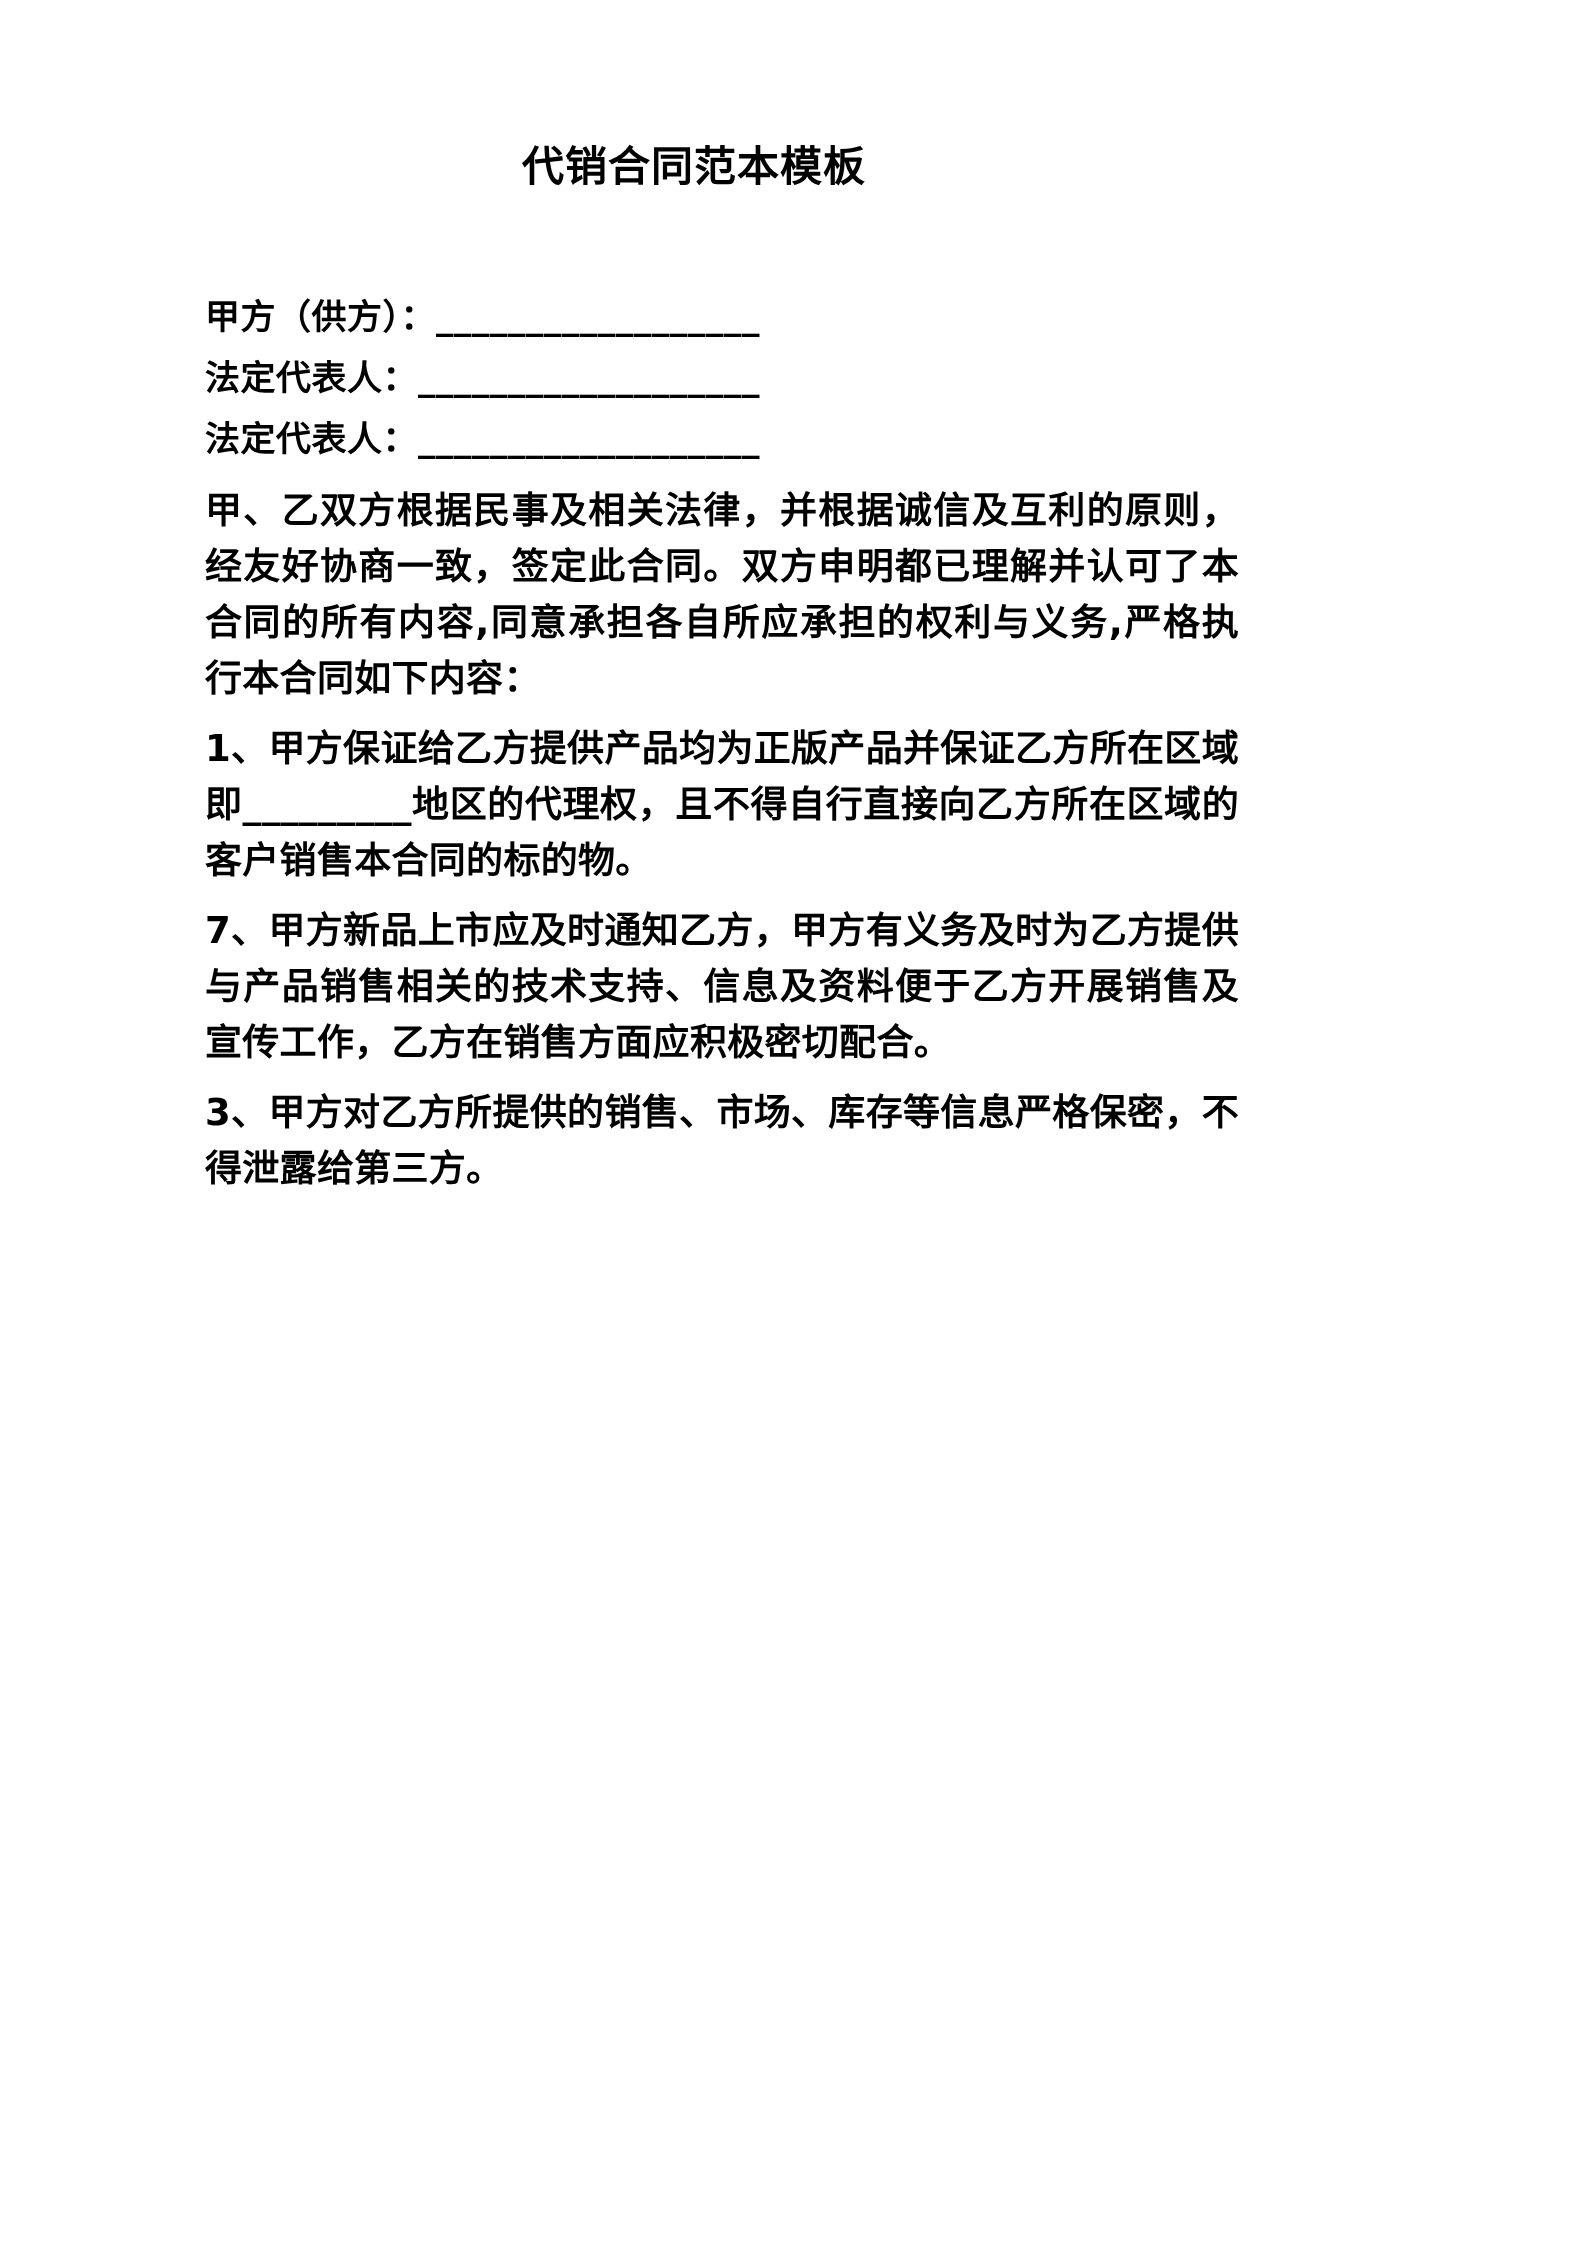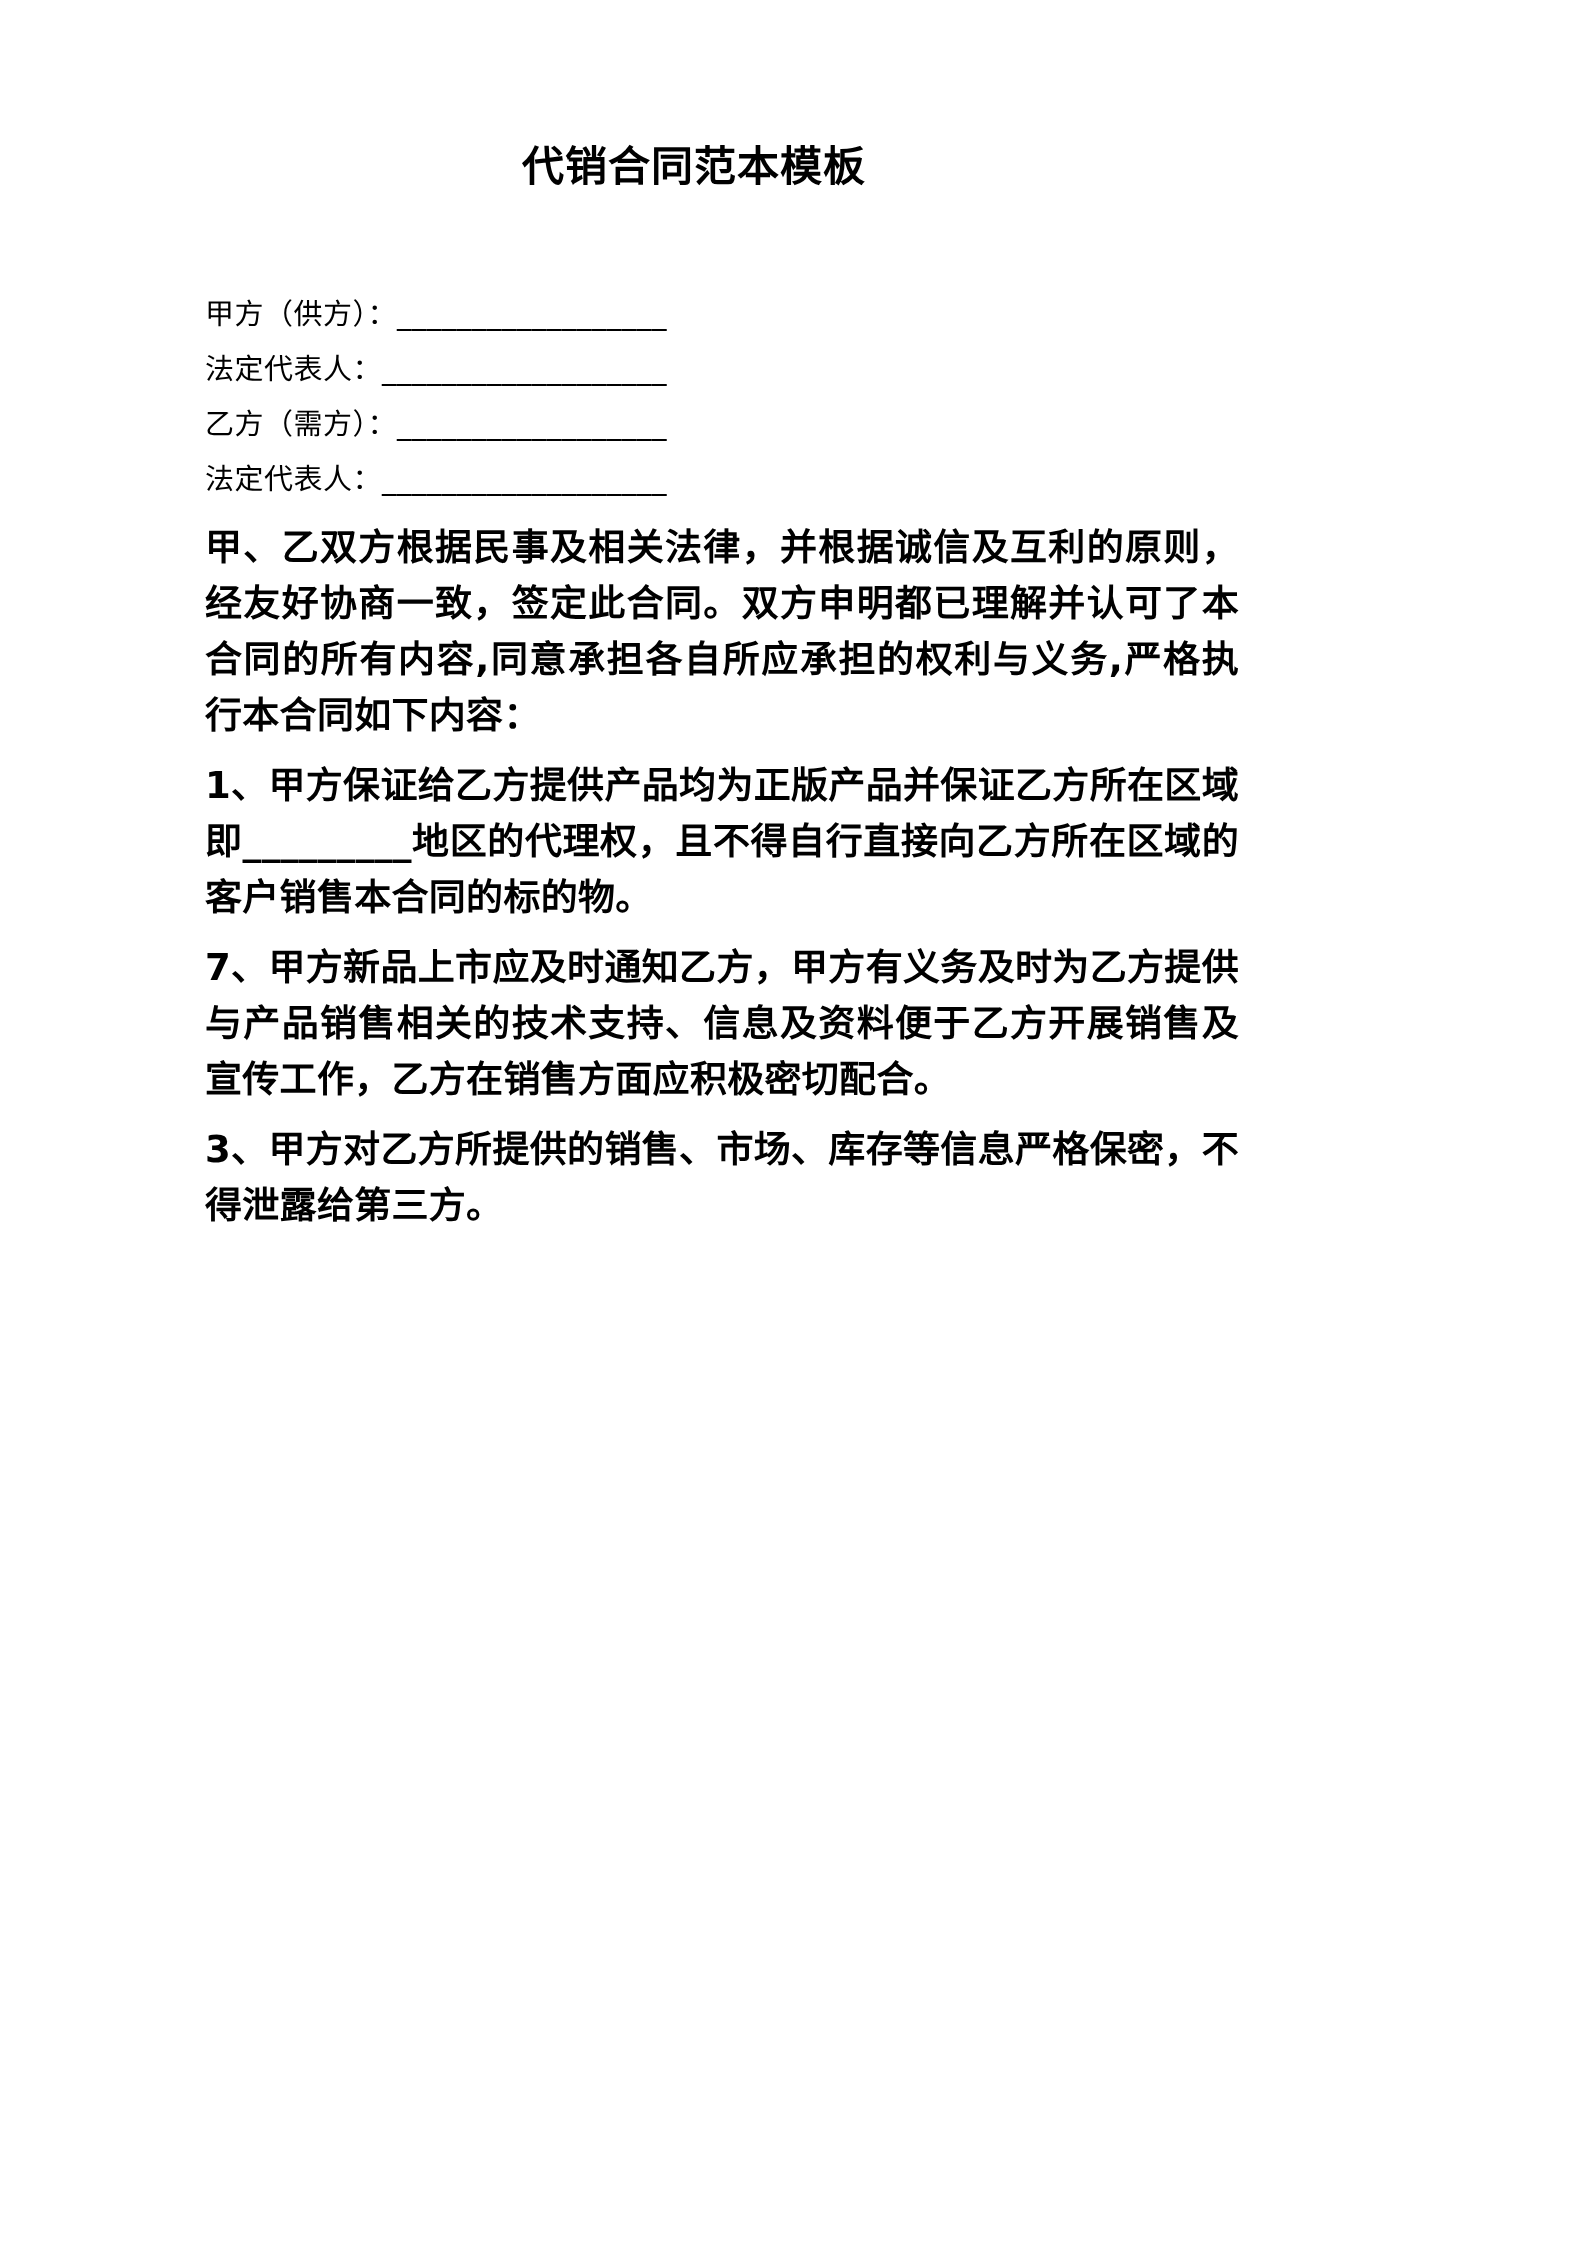--- a/index.html
+++ b/index.html
@@ -33,22 +33,22 @@
   }
   .body-block {
     margin: 0 auto;
     padding-top: 108px;
     width: 1090px;
     box-sizing: border-box;
     padding-left: 56px;
     padding-right: 0;
   }
   .field-line {
-    font-size: 29px;
-    font-weight: normal;
+    font-size: 35px;
+    font-weight: bold;
     line-height: 1.0;
     margin: 0 0 26px 0;
     white-space: pre;
     letter-spacing: 0.5px;
   }
   .field-line:first-child {
     margin-top: 0;
   }
   .para {
     font-size: 37px;
@@ -64,21 +64,20 @@
 <body>
 
 <div class="page">
 
   <h1 class="doc-title">代销合同范本模板</h1>
 
   <div class="body-block">
 
     <p class="field-line">甲方（供方）：__________________</p>
     <p class="field-line">法定代表人：___________________</p>
-    <p class="field-line">乙方（需方）：__________________</p>
     <p class="field-line">法定代表人：___________________</p>
 
     <p class="para">甲、乙双方根据民事及相关法律，并根据诚信及互利的原则，经友好协商一致，签定此合同。双方申明都已理解并认可了本合同的所有内容,同意承担各自所应承担的权利与义务,严格执行本合同如下内容：</p>
     <p class="para">1、甲方保证给乙方提供产品均为正版产品并保证乙方所在区域即_________地区的代理权，且不得自行直接向乙方所在区域的客户销售本合同的标的物。</p>
     <p class="para">7、甲方新品上市应及时通知乙方，甲方有义务及时为乙方提供与产品销售相关的技术支持、信息及资料便于乙方开展销售及宣传工作，乙方在销售方面应积极密切配合。</p>
     <p class="para">3、甲方对乙方所提供的销售、市场、库存等信息严格保密，不得泄露给第三方。</p>
 
   </div>
 </div>
 

